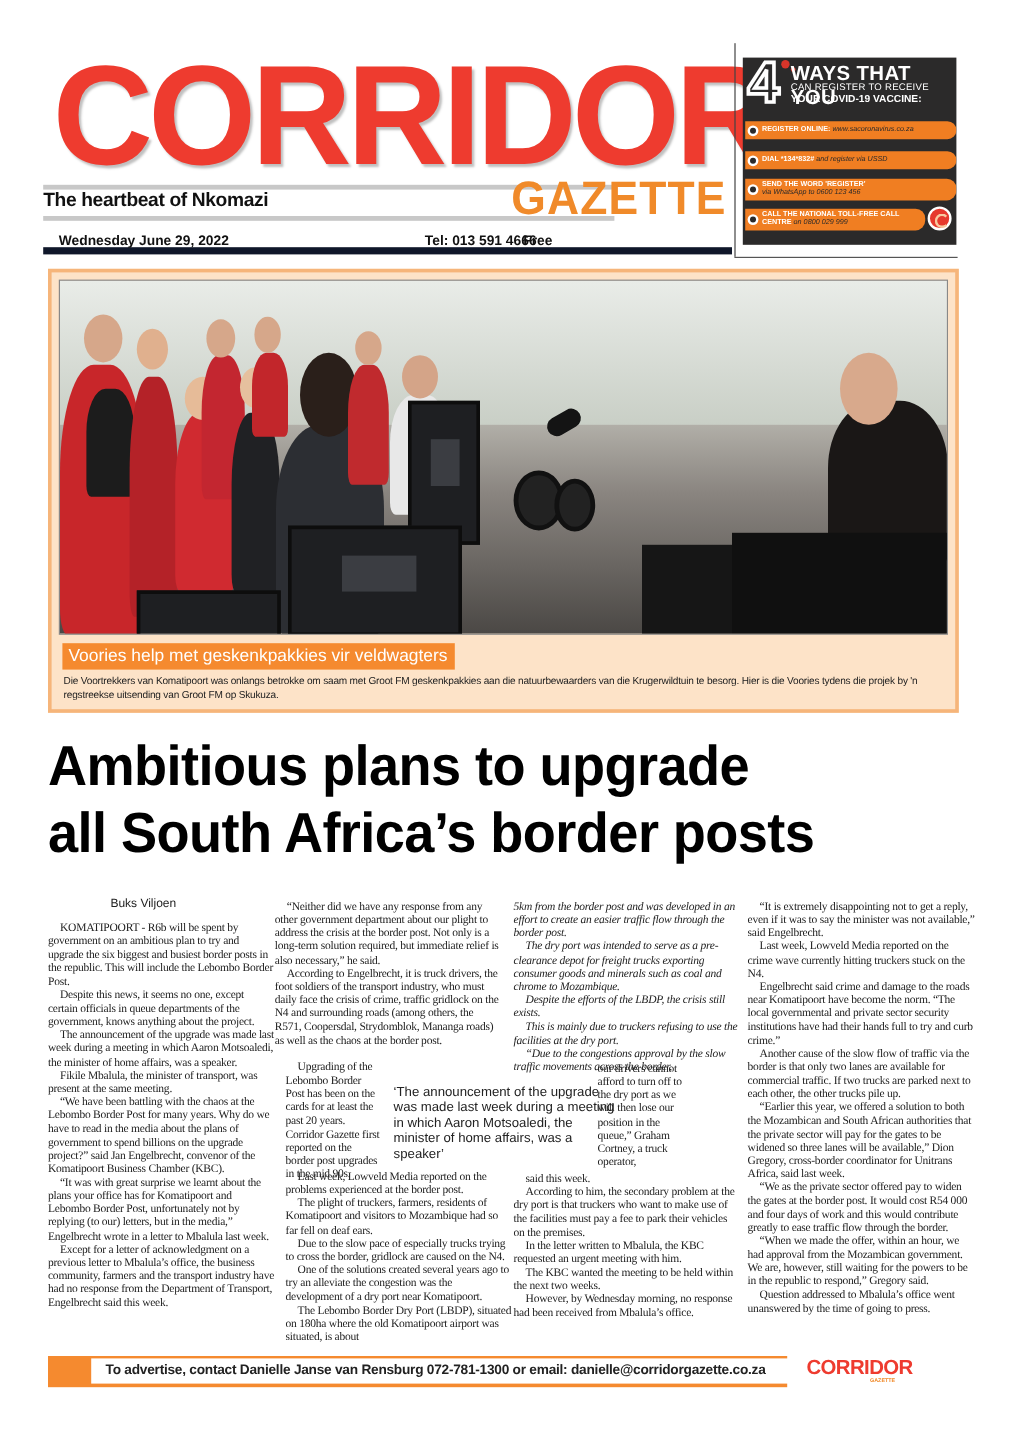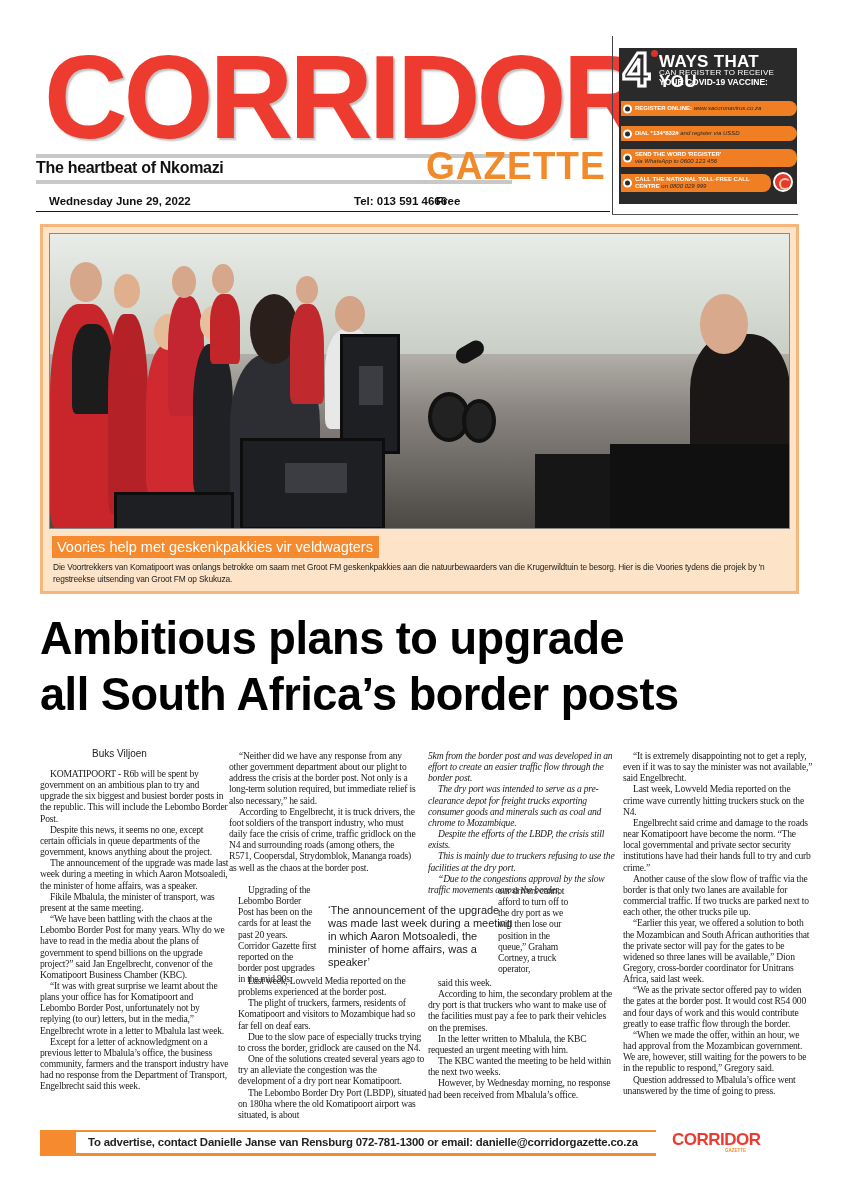--- a/index.html
+++ b/index.html
@@ -7,21 +7,21 @@
   body { position: relative; font-family: "Liberation Serif", serif; color: #111; }
 
   
   .masthead { position: absolute; left: 36px; top: 34px; width: 574px; height: 180px; }
   .logo-corridor { position: absolute; left: 8px; top: 4px; font-family: "Liberation Sans", sans-serif; font-weight: 700; font-size: 118px; letter-spacing: -4px; color: #ee3b2f; line-height: 1; text-shadow: 2px 2px 2px rgba(0,0,0,0.25); transform: scaleX(0.98); transform-origin: left; }
   .grey-line { position: absolute; left: 0; width: 476px; height: 4px; background: #c8c8c8; }
   .grey-line.l1 { top: 120px; }
   .grey-line.l2 { top: 146px; }
   .tagline { position: absolute; left: 0; top: 125px; font-family: "Liberation Sans", sans-serif; font-weight: 700; font-size: 16px; letter-spacing: -0.3px; color: #111; }
   .logo-gazette { position: absolute; left: 390px; top: 112px; font-family: "Liberation Sans", sans-serif; font-weight: 700; font-size: 39px; letter-spacing: 1px; color: #f08a2a; line-height: 1; transform: scaleX(0.95); transform-origin: left; }
-  .dateline { position: absolute; left: 0; top: 158px; width: 574px; height: 20px; border-bottom: 1px solid #0f172a; font-family: "Liberation Sans", sans-serif; font-weight: 700; font-size: 11.5px; }
+  .dateline { position: absolute; left: 0; top: 158px; width: 574px; height: 20px; border-bottom: 6px solid #0f172a; font-family: "Liberation Sans", sans-serif; font-weight: 700; font-size: 11.5px; }
   .dateline .date { position: absolute; left: 13px; top: 3px; }
   .dateline .tel { position: absolute; left: 318px; top: 3px; }
   .dateline .free { position: absolute; left: 400px; top: 3px; }
 
   .vdivider { position: absolute; left: 612px; top: 36px; width: 1px; height: 178px; background: #444; }
 
   
   .covid { position: absolute; left: 619px; top: 48px; width: 178px; height: 156px; background: #2b2a2a; overflow: hidden; }
   .covid .four { position: absolute; left: 4px; top: -2px; font-family: "Liberation Sans", sans-serif; font-weight: 700; font-size: 48px; color: #2b2a2a; -webkit-text-stroke: 3px #fff; line-height: 1; }
   .covid .dot { position: absolute; width: 7px; height: 7px; border-radius: 50%; background: #d8352a; }

